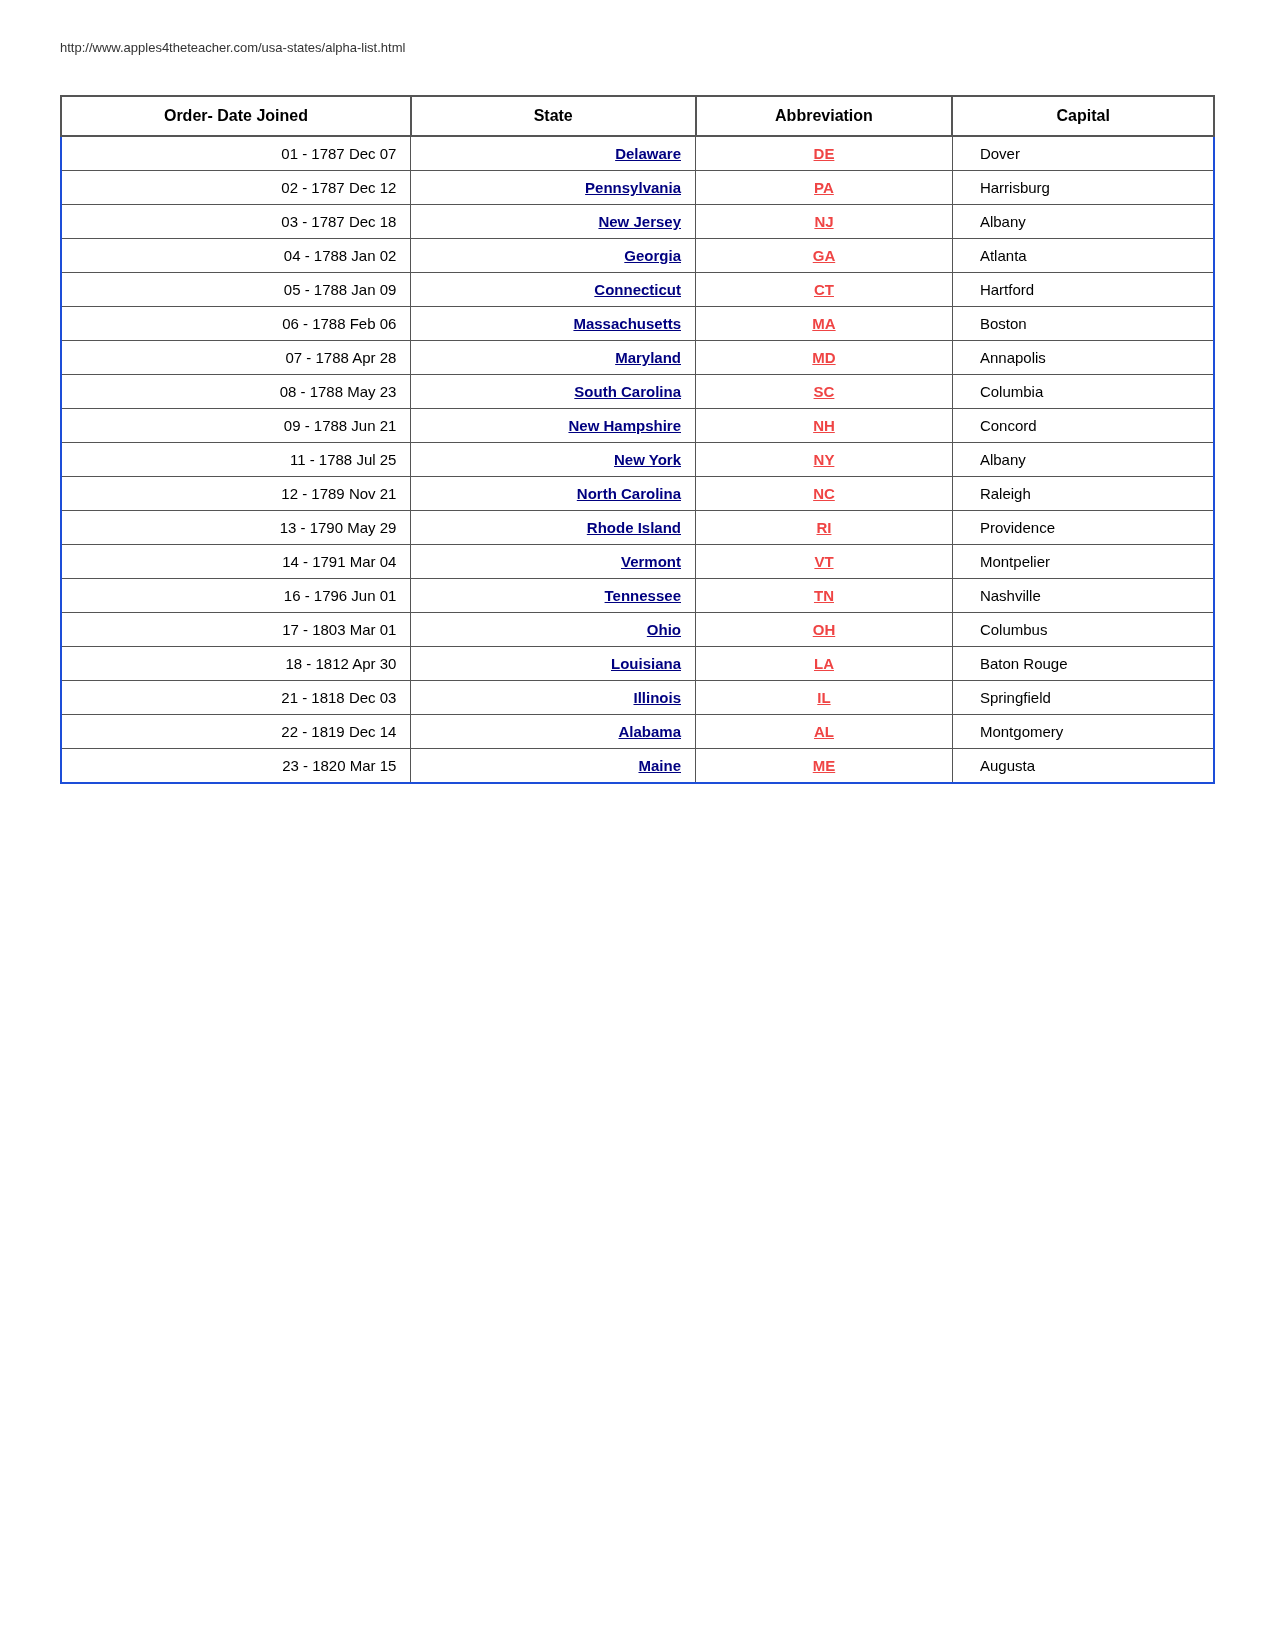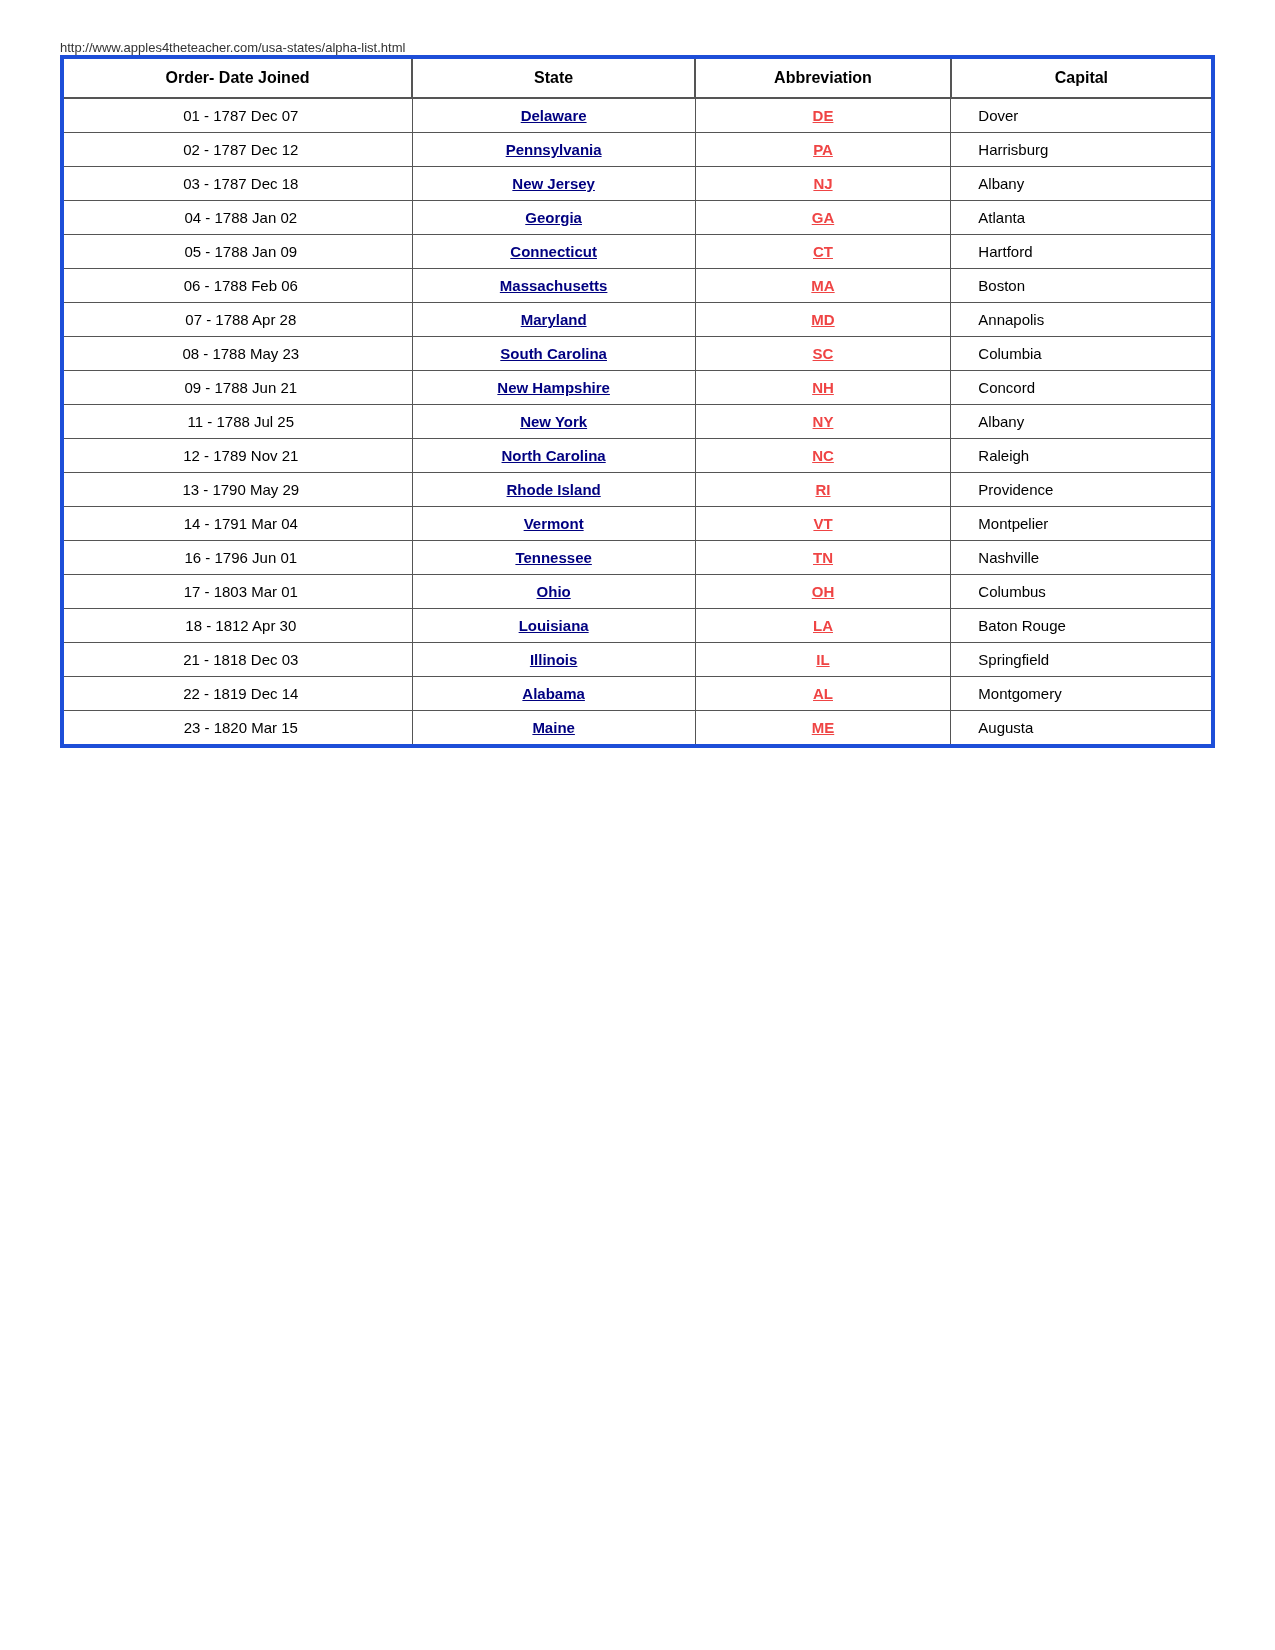--- a/index.html
+++ b/index.html
@@ -12,45 +12,46 @@
       font-family: Arial, sans-serif;
       font-size: 15px;
       color: #000000;
       width: 1275px;
       min-height: 1650px;
       padding: 40px 60px;
     }
     .url-bar {
       font-size: 13px;
       color: #333333;
+      margin-bottom: 40px;
     }
     table {
       width: 100%;
       border-collapse: collapse;
-      border: 4px solid #1d4ed8;
+      border: 2px solid #1d4ed8;
     }
     th {
       border: 2px solid #555555;
       padding: 10px 14px;
       text-align: center;
       font-weight: bold;
       font-size: 16px;
       background: #ffffff;
     }
     td {
       border: 1px solid #555555;
       padding: 8px 14px;
       font-size: 15px;
     }
     td.order-col {
-      text-align: center;
+      text-align: right;
       padding-left: 20px;
     }
     td.state-col {
-      text-align: center;
+      text-align: right;
     }
     td.abbr-col {
       text-align: center;
     }
     td.capital-col {
       text-align: left;
       padding-left: 27px;
     }
     a.state-link {
       color: #000080;

